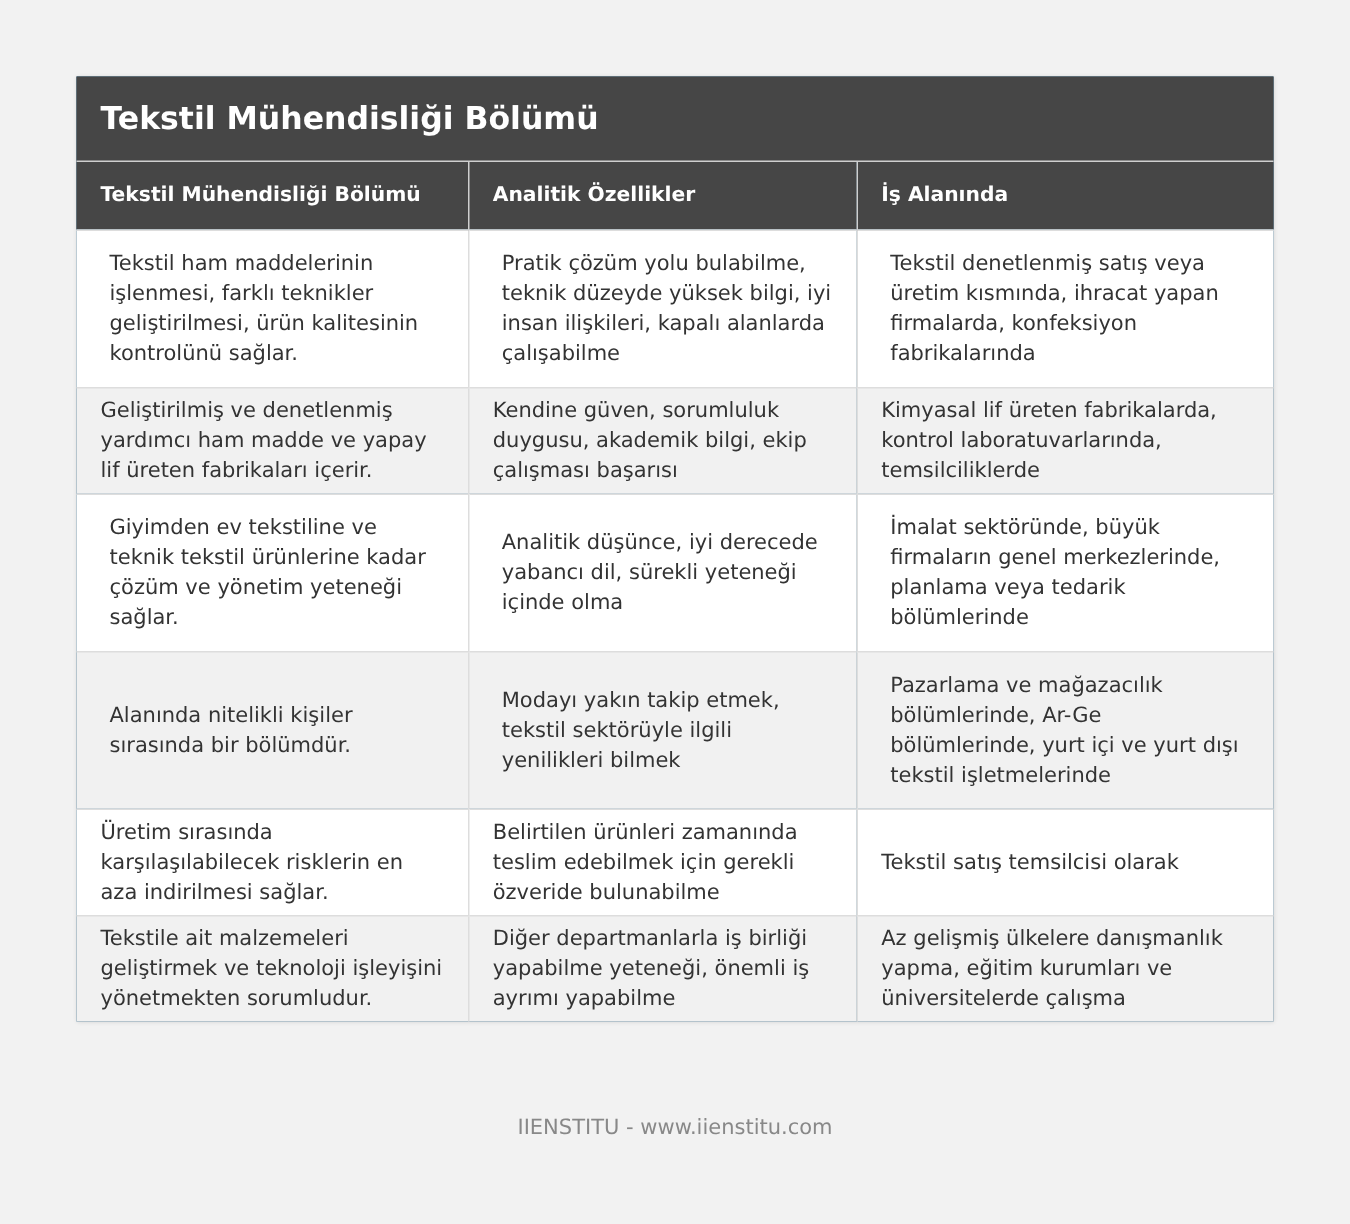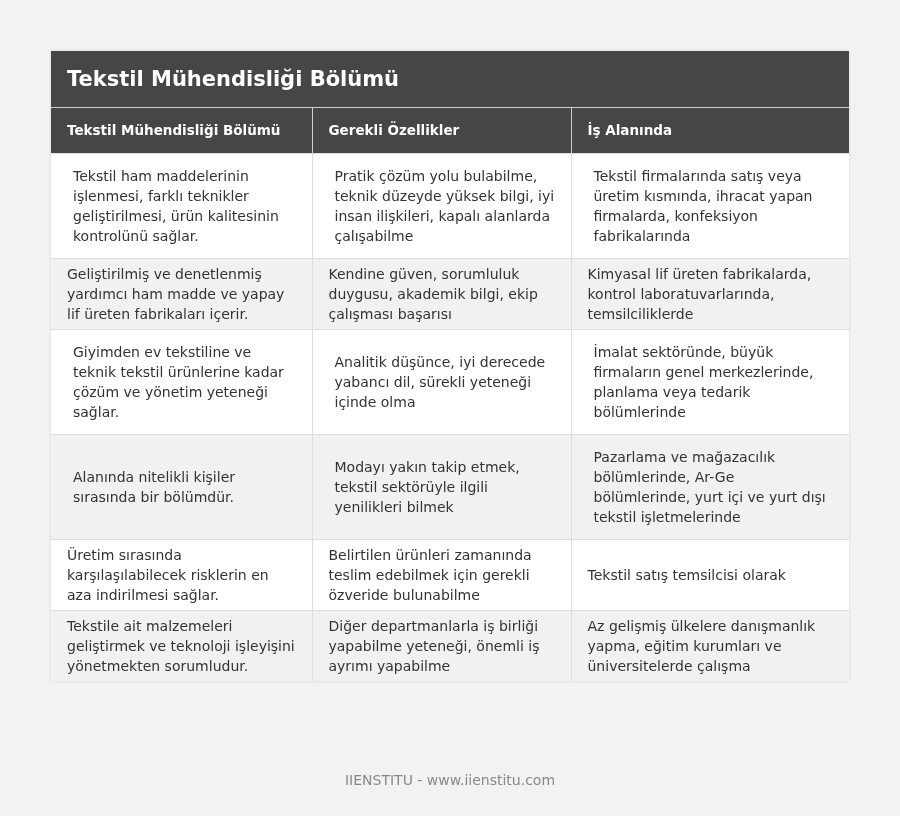--- a/index.html
+++ b/index.html
@@ -58,50 +58,50 @@
       border-top: 1px solid #dddddd;
       box-sizing: border-box;
     }
     tbody td:last-child { border-right: none; }
     tbody tr:nth-child(even) td { background: #f1f1f1; }
     tbody tr:nth-child(odd) td { background: #ffffff; }
     tr.h105 td { height: 105px; padding-left: 22px; }
     tr.h85 td { height: 71px; }
     .footer {
       position: absolute;
-      left: 0; top: 772px;
+      left: 0; top: 744px;
       width: 900px;
       text-align: center;
       font-size: 14px;
       color: #888888;
     }
   </style>
 </head>
 <body>
 
 <div class="table-wrap">
   <div class="title-band">Tekstil Mühendisliği Bölümü</div>
   <table>
     <colgroup>
         <col class="c1">
         <col class="c2">
         <col class="c3">
       </colgroup>
     <thead>
       <tr>
         <th>Tekstil Mühendisliği Bölümü</th>
-        <th>Gerekli Özellikler</th>
+        <th>Analitik Özellikler</th>
         <th>İş Alanında</th>
       </tr>
     </thead>
     <tbody>
       <tr class="h105">
         <td>Tekstil ham maddelerinin işlenmesi, farklı teknikler geliştirilmesi, ürün kalitesinin kontrolünü sağlar.</td>
         <td>Pratik çözüm yolu bulabilme, teknik düzeyde yüksek bilgi, iyi insan ilişkileri, kapalı alanlarda çalışabilme</td>
-        <td>Tekstil firmalarında satış veya üretim kısmında, ihracat yapan firmalarda, konfeksiyon fabrikalarında</td>
+        <td>Tekstil denetlenmiş satış veya üretim kısmında, ihracat yapan firmalarda, konfeksiyon fabrikalarında</td>
       </tr>
       <tr class="h85">
         <td>Geliştirilmiş ve denetlenmiş yardımcı ham madde ve yapay lif üreten fabrikaları içerir.</td>
         <td>Kendine güven, sorumluluk duygusu, akademik bilgi, ekip çalışması başarısı</td>
         <td>Kimyasal lif üreten fabrikalarda, kontrol laboratuvarlarında, temsilciliklerde</td>
       </tr>
       <tr class="h105">
         <td>Giyimden ev tekstiline ve teknik tekstil ürünlerine kadar çözüm ve yönetim yeteneği sağlar.</td>
         <td>Analitik düşünce, iyi derecede yabancı dil, sürekli yeteneği içinde olma</td>
         <td>İmalat sektöründe, büyük firmaların genel merkezlerinde, planlama veya tedarik bölümlerinde</td>

